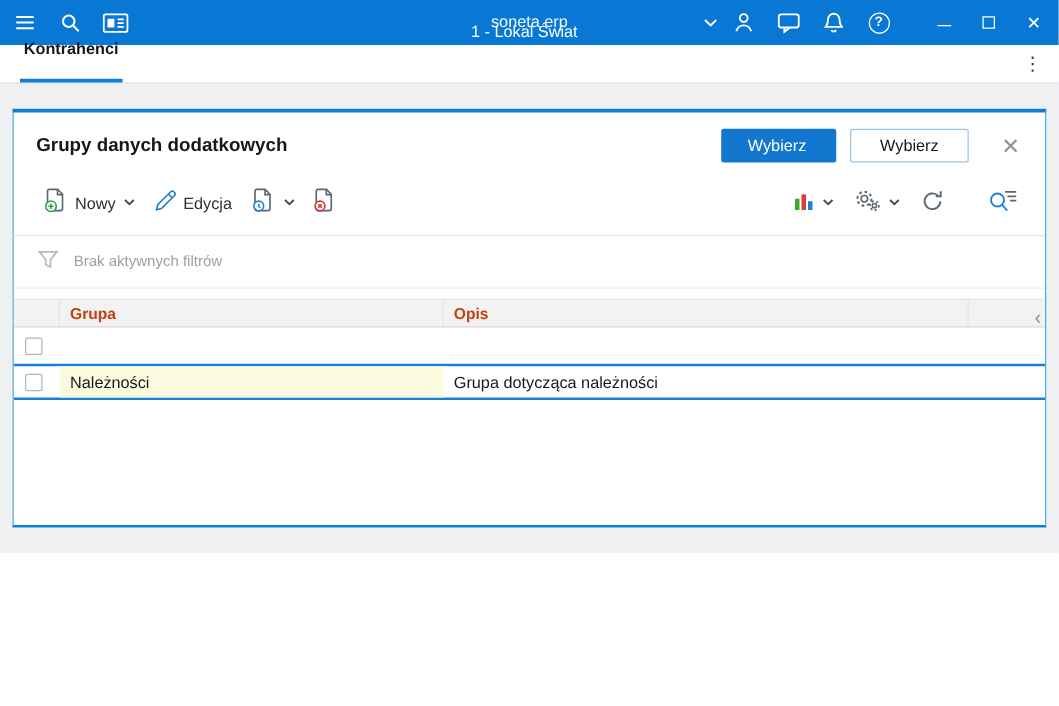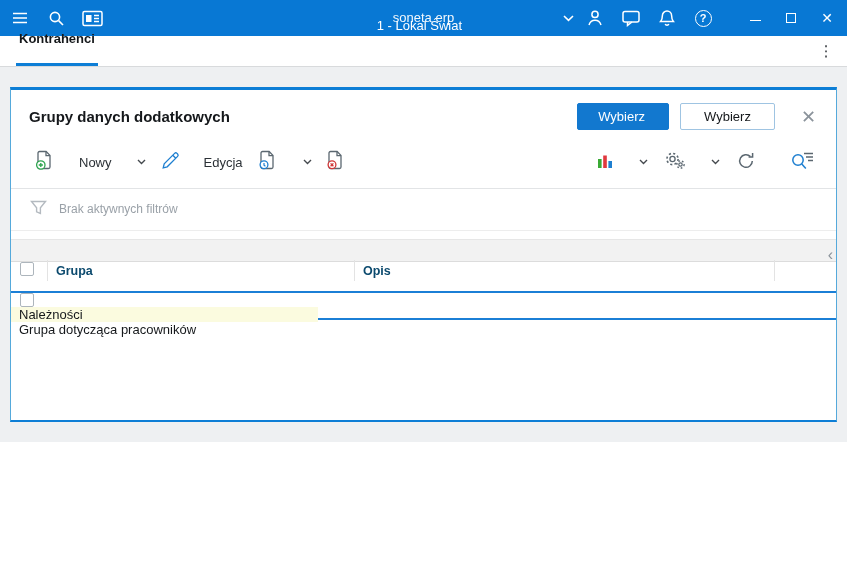--- a/index.html
+++ b/index.html
@@ -69,50 +69,50 @@
   .btn { font-family:inherit; font-size:13px; padding:5px 23px; border-radius:2px; cursor:default; }
   .btn-primary { background:#1278cf; color:#fff; border:1px solid #1278cf;padding-left:20px; }
   .btn-secondary { background:#fff; color:#15181b; border:1px solid #9fc4e2; margin-left:11px; }
   .dialog-close { margin-left:26px; margin-right:8px; color:#8b939b; font-size:18px; line-height:1; }
 
   
   .toolbar {
     display:flex; align-items:center; padding:7px 16px 10px 16px;
     border-bottom:1px solid #e2e4e6;
   }
-  .tool { display:flex; align-items:center; gap:24px; font-size:13px; color:#2b3136; padding:4px 7px; }
+  .tool { display:flex; align-items:center; gap:5px; font-size:13px; color:#2b3136; padding:4px 7px; }
   .tool-label { white-space:nowrap; }
   .chev-dn { display:flex; align-items:center; margin-left:1px; }
   .tb-group-right { margin-left:auto; display:flex; align-items:center; gap:4px; }
   .tool-icononly { padding:4px 6px; }
   .tool-search { margin-left:18px; }
 
   
   .filterbar {
     display:flex; align-items:center; gap:12px;
     padding:11px 14px 12px 19px; border-bottom:1px solid #ededed;
     color:#9aa1a8; font-size:12px;
   }
 
   
   .grid { position:relative; flex:1; overflow:hidden; }
   .grid-head {
     display:flex; height:23px; background:#f2f2f2; margin-top:8px;
     border-top:1px solid #e6e6e6; border-bottom:1px solid #dcdcdc;
   }
   .gh-cell {
-    font-size:12.5px; font-weight:600; color:#0c4a6e;
-    padding:4px 8px 0; border-right:1px solid #e3e3e3; height:100%;margin-top:20px;
+    font-size:12.5px; font-weight:600; color:#c2410c;
+    padding:4px 8px 0; border-right:1px solid #e3e3e3; height:100%;
   }
   .col-check { width:37px; flex:0 0 auto; }
   .col-grupa { width:307px; flex:0 0 auto; }
   .col-opis  { width:420px; flex:0 0 auto; }
   .col-rest  { flex:1; border-right:none; }
 
-  .grid-row { display:flex; align-items:stretch; height:27px;flex-direction:column; }
+  .grid-row { display:flex; align-items:stretch; height:27px; }
   .filter-row { height:29px; border-bottom:0; }
   .row-selected { border-top:2px solid #1b7fd6; border-bottom:2px solid #1b7fd6; height:29px; }
   .row-plain { border-bottom:1px solid #ececec; }
   .cell {
     font-size:13px; color:#15181b; padding:0 8px; display:flex; align-items:center;
     white-space:nowrap; overflow:hidden;
   }
   .cell-check { padding:0; display:flex; align-items:center; }
   .cb {
     width:14px; height:14px; border:1px solid #adb5bc; border-radius:2px;
@@ -342,21 +342,21 @@
           <div class="cell col-grupa"></div>
           <div class="cell col-opis"></div>
           <div class="cell col-rest"></div>
         </div>
 
         <div class="grid-row row-selected">
           <div class="cell cell-check col-check">
             <span class="cb"></span>
           </div>
           <div class="cell cell-yellow col-grupa">Należności</div>
-          <div class="cell col-opis">Grupa dotycząca pracowników</div>
+          <div class="cell col-opis">Grupa dotycząca należności</div>
           <div class="cell col-rest"></div>
         </div>
 
 
         <div class="collapse-chevron">‹</div>
       </div>
 
     </div>
   </div>
 </div>

